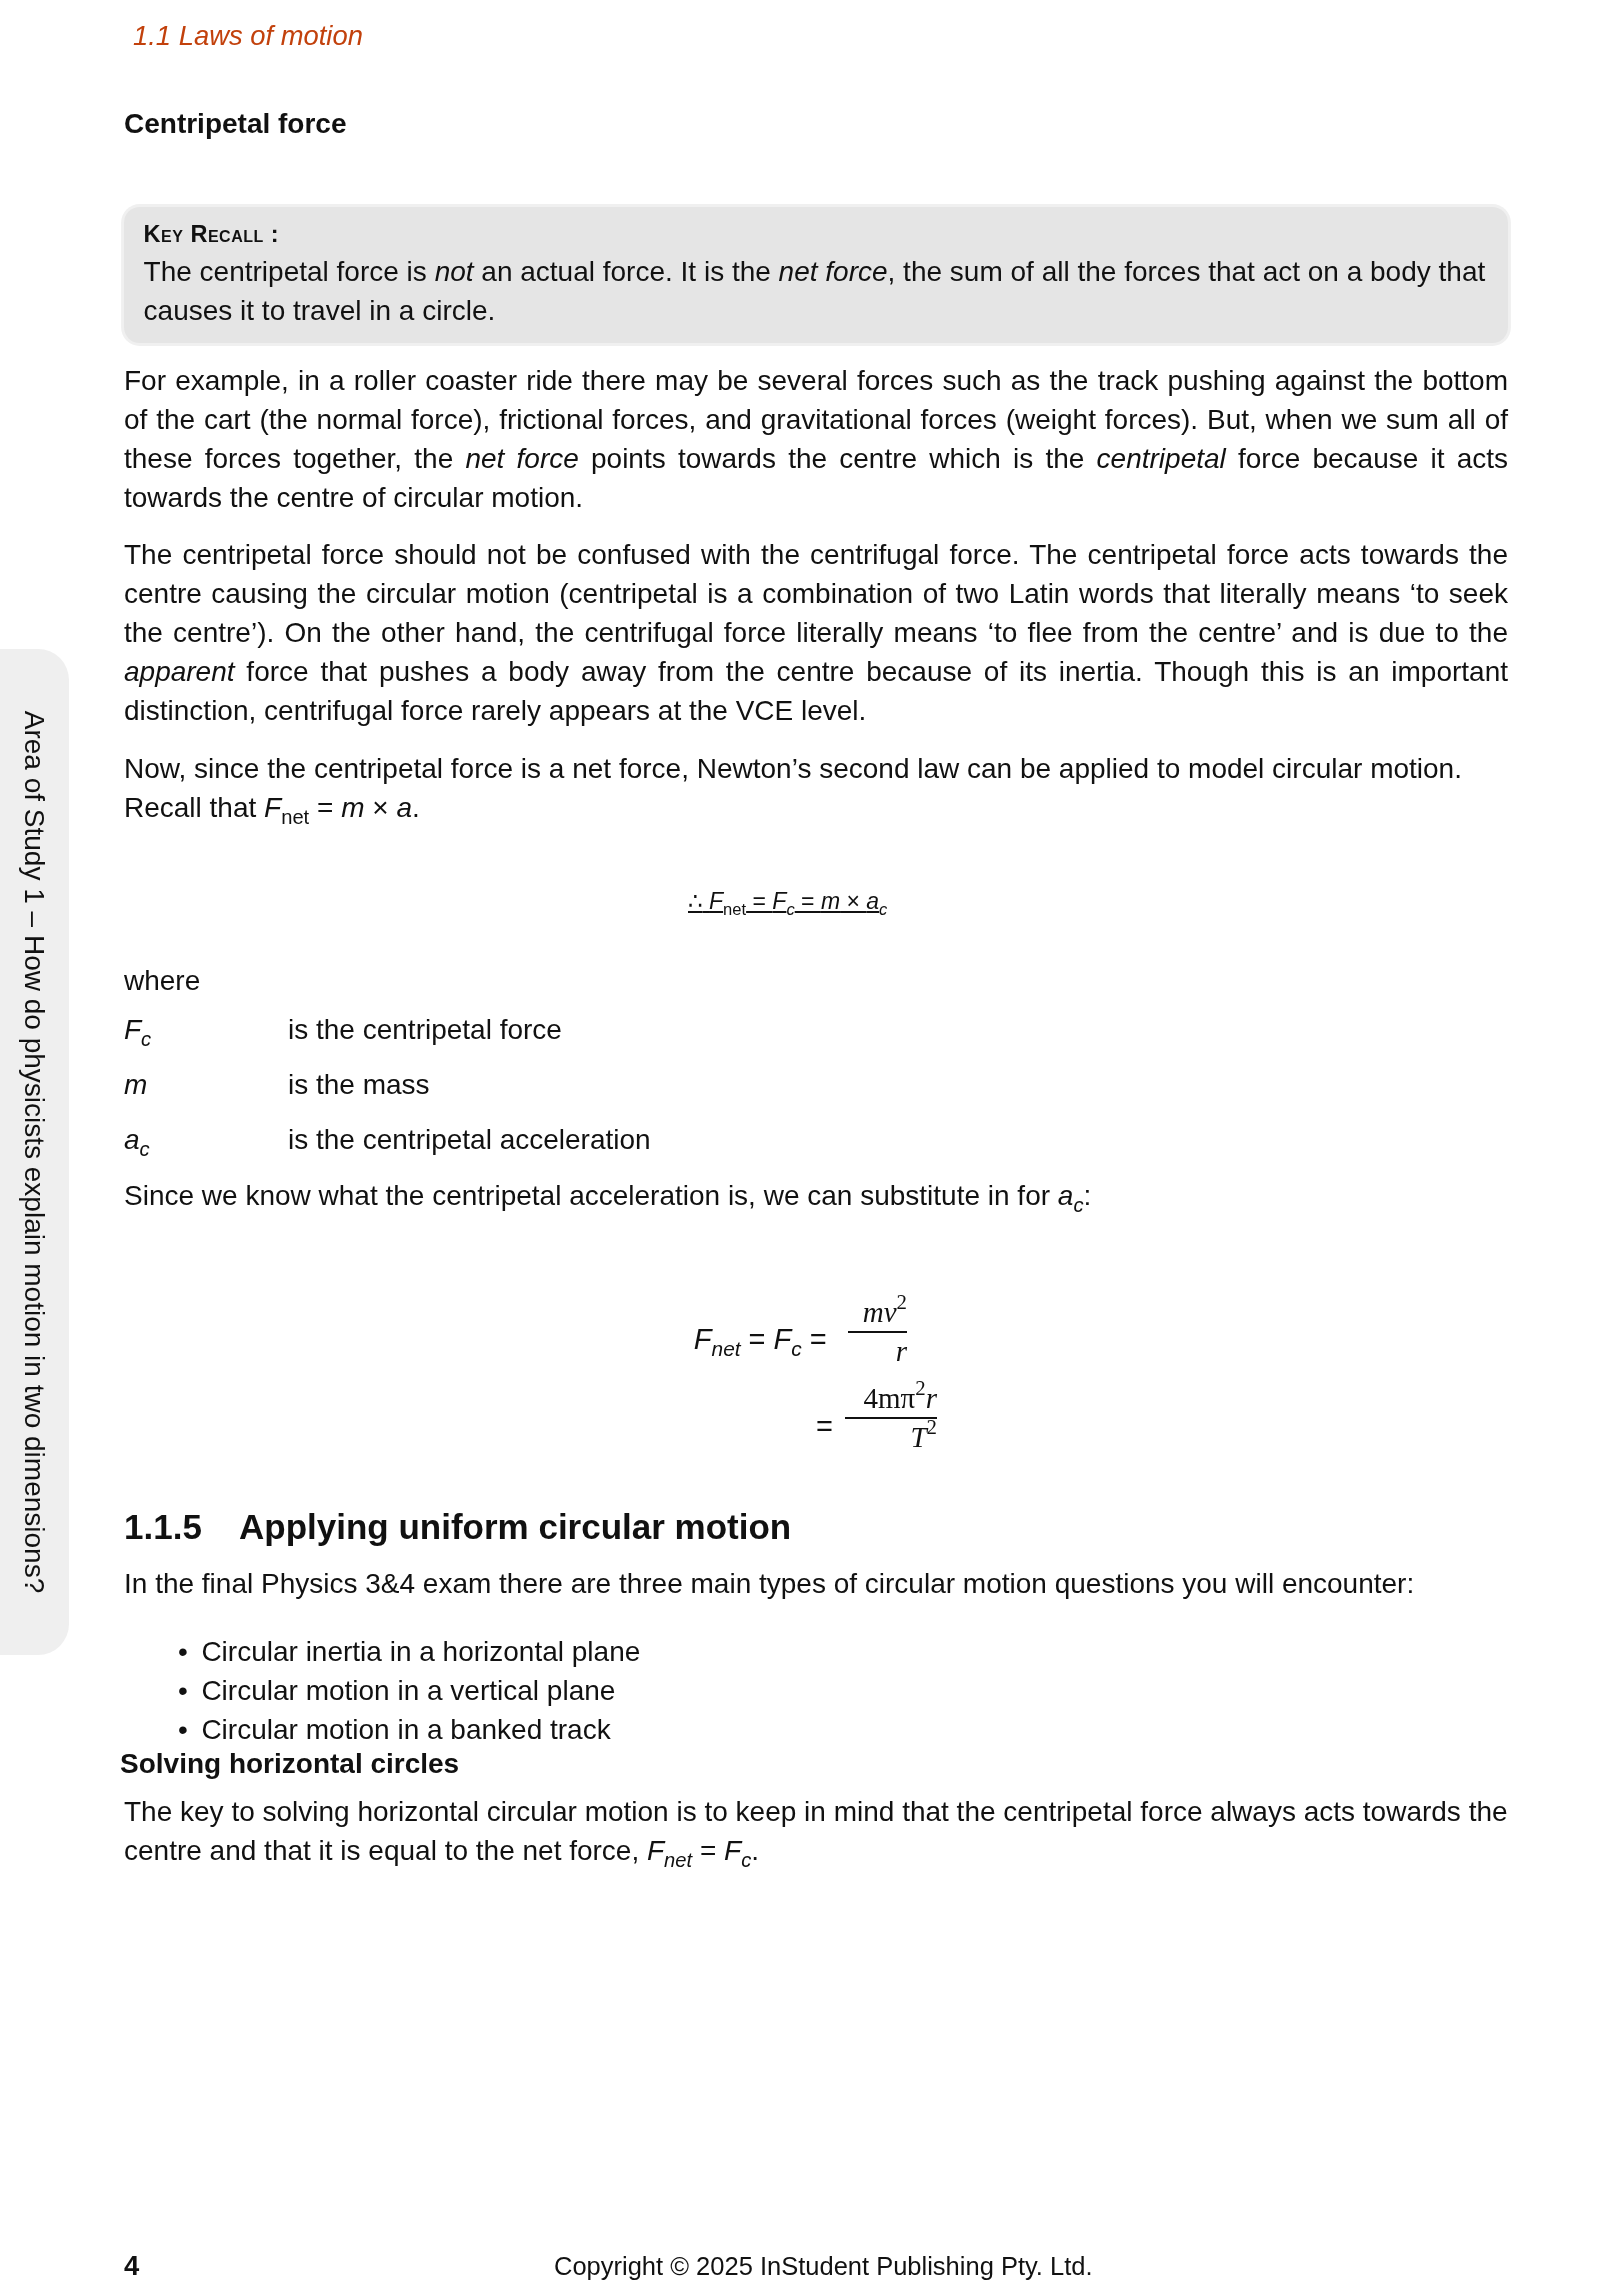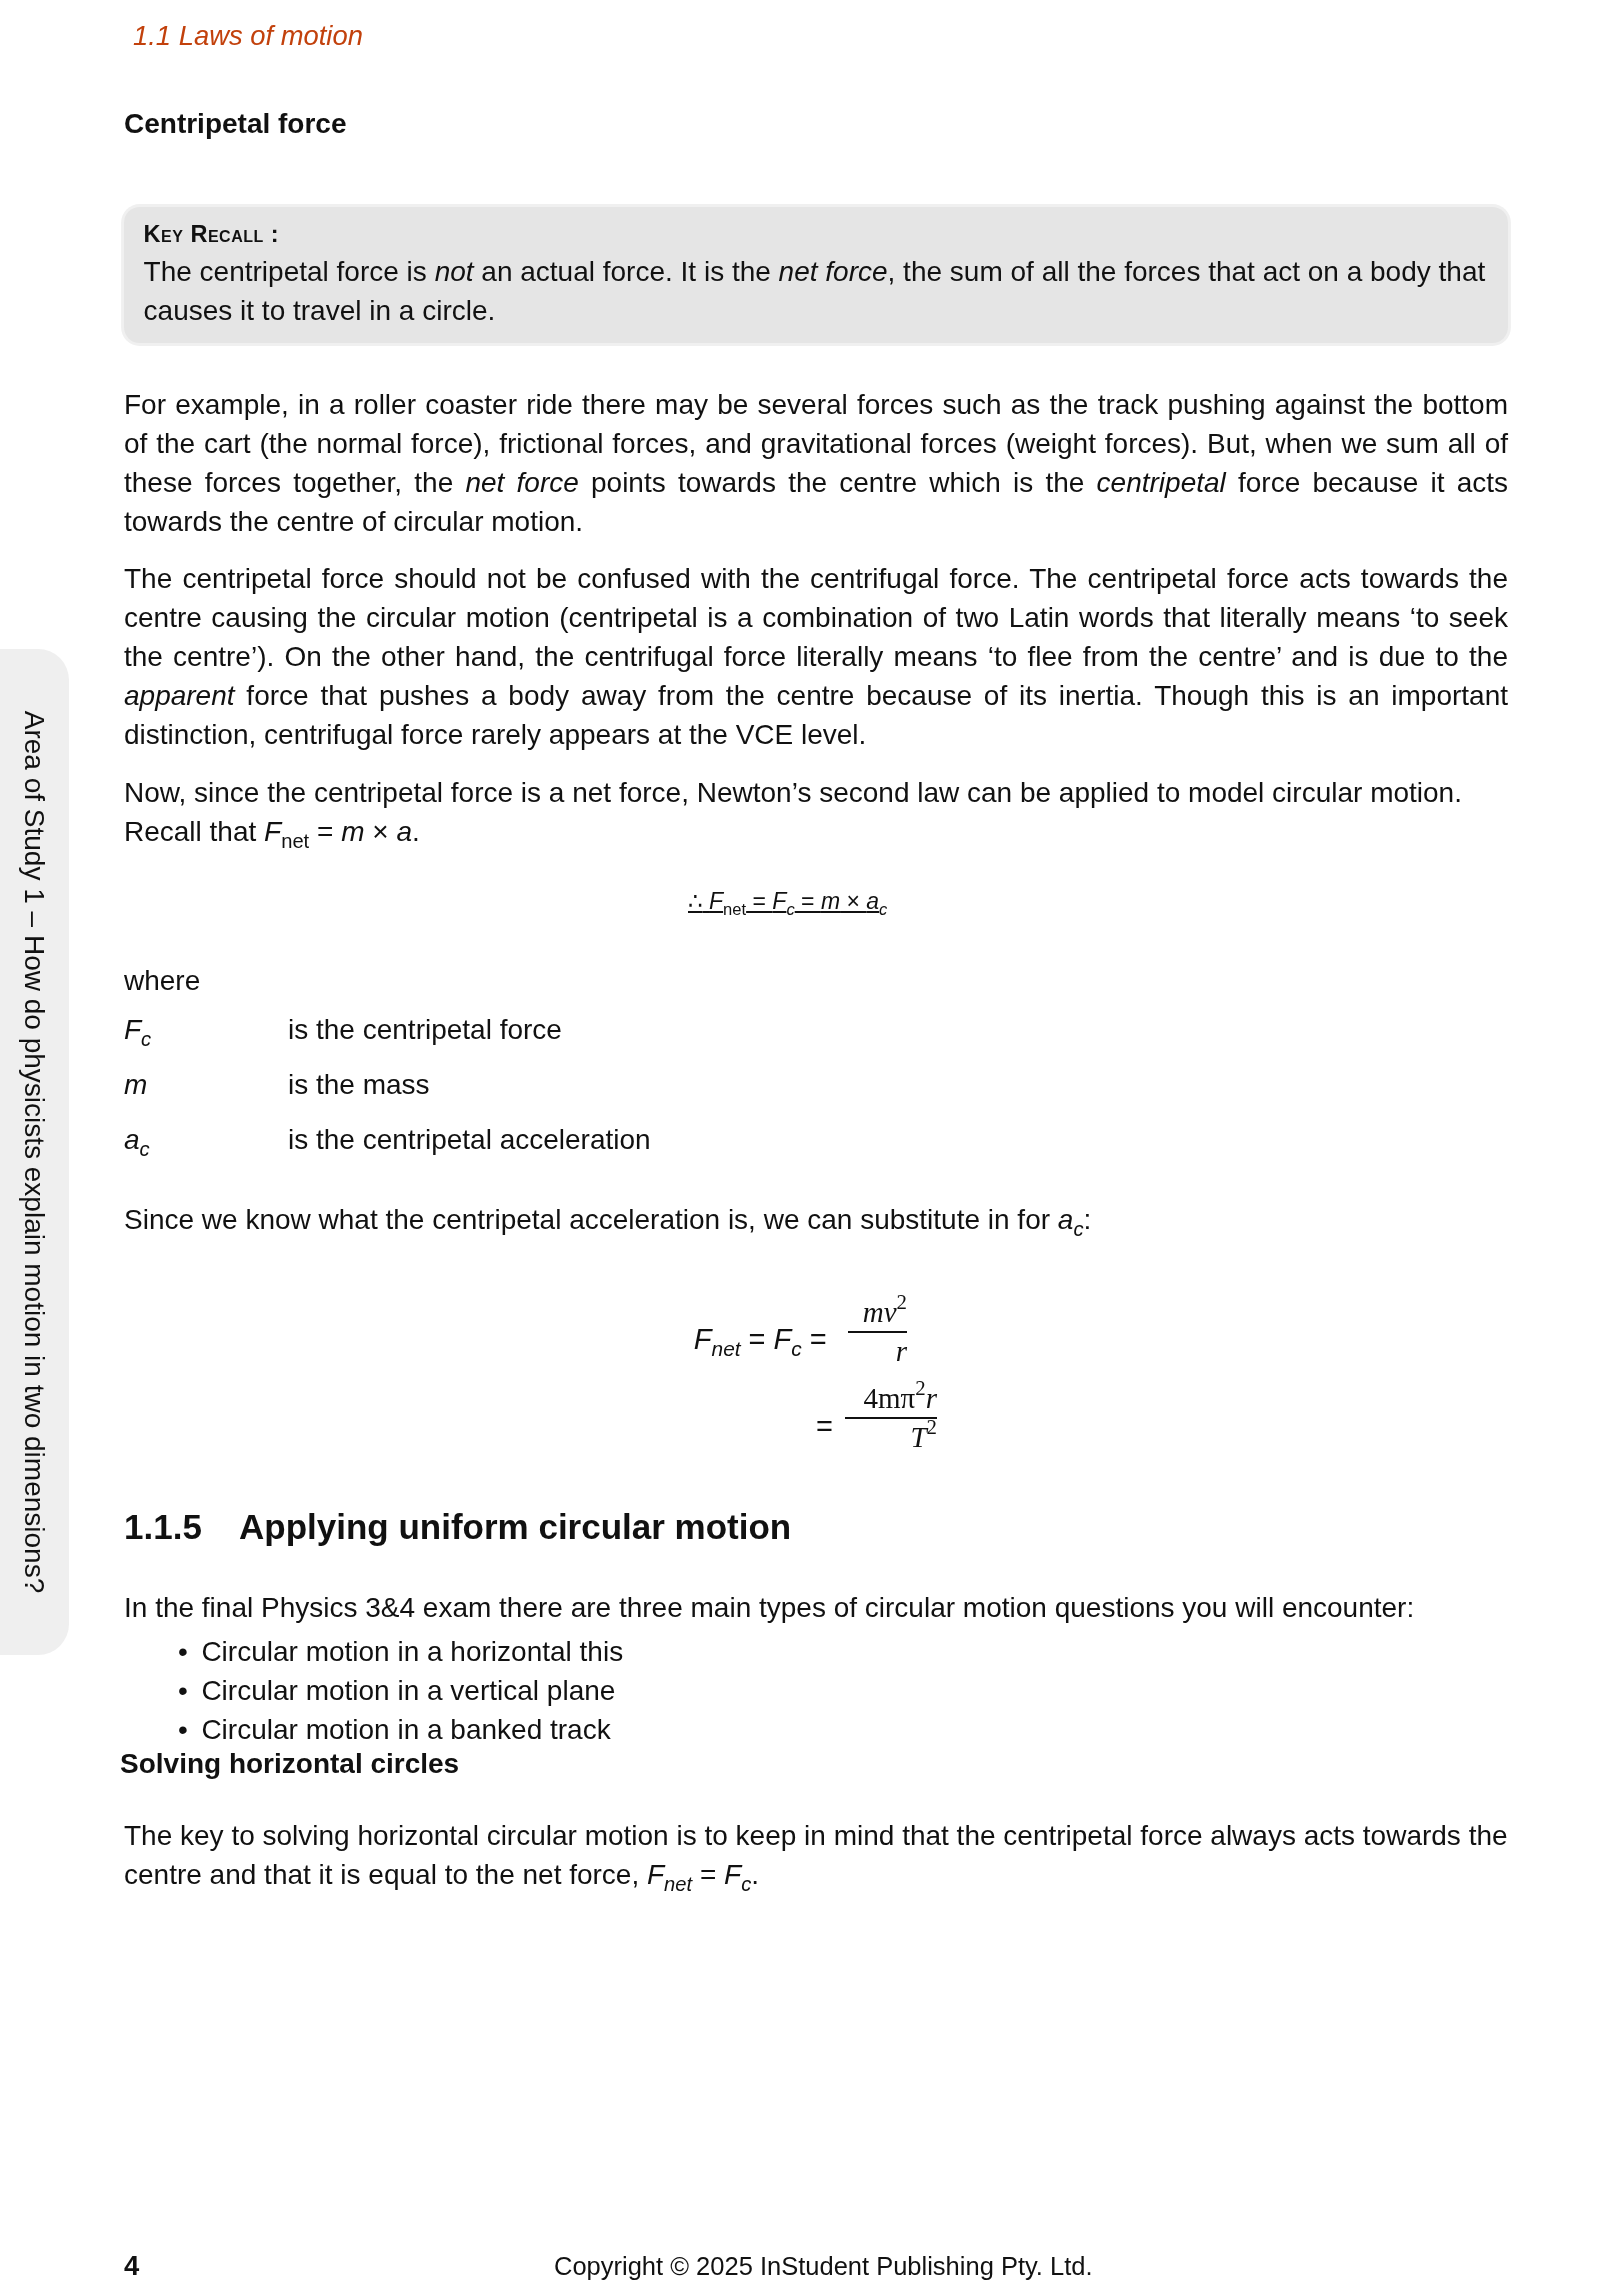--- a/index.html
+++ b/index.html
@@ -21,21 +21,21 @@
       box-shadow: 0 0 0 2.9px #f0f0f0;
     }
     .keypoint-label {
       position: absolute; left: 19.6px; top: 13.7px;
       font-size: 23.5px; font-weight: bold; font-variant: small-caps; letter-spacing: 0.5px;
     }
     .keypoint-body {
       position: absolute; left: 19.6px; top: 45px; width: 1353px;
       font-size: 28px; line-height: 39px;
     }
-    .para { position: absolute; left: 124px; width: 1384px; font-size: 28px; line-height: 39px; text-align: justify; margin-top: 24px; }
+    .para { position: absolute; left: 124px; width: 1384px; font-size: 28px; line-height: 39px; text-align: justify; }
     .para.last-left { text-align: left; }
     i, .var { font-style: italic; }
     sub { font-size: 0.72em; vertical-align: -0.35em; line-height: 0; }
     sup { font-size: 0.72em; vertical-align: 0.6em; line-height: 0; }
     .eq1 { position: absolute; left: 688px; top: 882px; font-size: 23px; line-height: 39px; text-decoration: underline; }
     .where { position: absolute; left: 124px; top: 961px; font-size: 28px; line-height: 39px; }
     .defs { position: absolute; left: 124px; top: 1014px; font-size: 28px; }
     .def-row { position: absolute; left: 0; height: 39px; width: 882px; white-space: nowrap; }
     .def-sym { position: absolute; left: 0; font-style: italic; }
     .def-text { position: absolute; left: 164px; }
@@ -124,21 +124,21 @@
     <span class="bar"></span>
     <span class="den"><span>T</span><sup style="font-style:normal">2</sup></span>
   </div>
 </div>
 
 <div class="sec-head"><span class="sec-num">1.1.5</span><span>Applying uniform circular motion</span></div>
 
 <div class="para last-left" style="top:1564px;">In the final Physics 3&amp;4 exam there are three main types of circular motion questions you will encounter:</div>
 
 <ul class="bullets">
-  <li><span class="dot">•</span><span>Circular motion in a horizontal this</span></li>
+  <li><span class="dot">•</span><span>Circular inertia in a horizontal plane</span></li>
   <li><span class="dot">•</span><span>Circular motion in a vertical plane</span></li>
   <li><span class="dot">•</span><span>Circular motion in a banked track</span></li>
 </ul>
 
 <div class="sub-head2">Solving horizontal circles</div>
 
 <div class="para last-left" style="top:1792px;"><span>The key to solving horizontal circular motion is to keep in mind that the centripetal force always acts towards the centre and that it is equal to the net force, </span><i>F</i><sub><i>net</i></sub><span> = </span><i>F</i><sub><i>c</i></sub><span>.</span></div>
 
 <div class="footer-page">4</div>
 <div class="footer-copy">Copyright © 2025 InStudent Publishing Pty. Ltd.</div>

